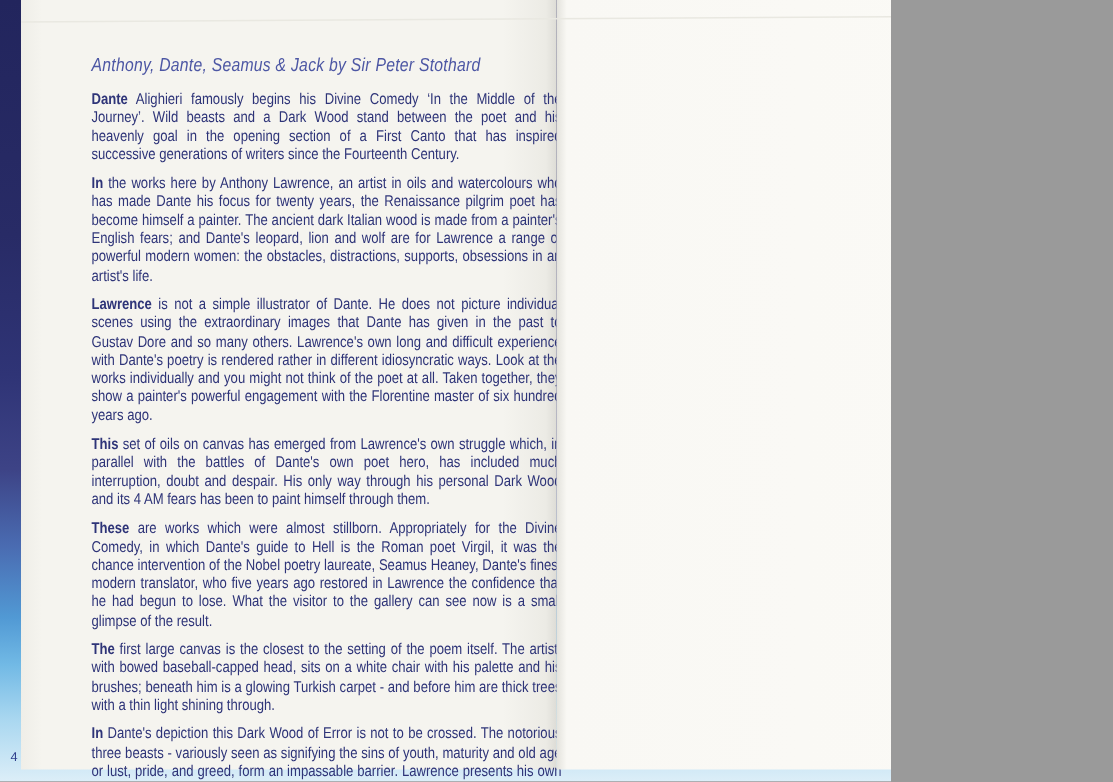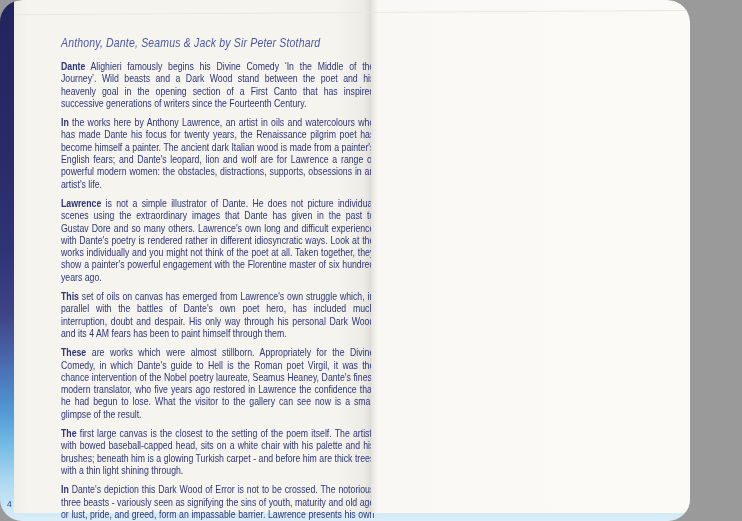--- a/index.html
+++ b/index.html
@@ -1,20 +1,19 @@
 <!DOCTYPE html>
 <html><head>
 <meta charset="utf-8">
 <style>
   html,body{margin:0;padding:0;background:#9a9a9a;}
   .scene{
-    position:relative;width:690px;height:521px;overflow:hidden;
+    position:relative;width:594px;height:521px;overflow:hidden;
     background:linear-gradient(180deg,#22255d 0%,#282b66 30%,#2f3476 48%,#3d4386 60%,#4a6cb2 70%,#5199d4 79%,#71b9e5 85%,#a9d7f0 92%,#dceef8 100%);
     font-family:"Liberation Sans",sans-serif;
-    border-radius:22px;
   }
   .page{position:absolute;top:0;height:513px;}
   .page-left{
     left:14px;width:357px;
     background:linear-gradient(90deg,#efeee8 0%,#f5f4ef 4%,#f5f4ef 90%,#ecebe5 98%,#dddcd6 100%);
   }
   .page-right{
     left:371px;width:342px;
     background:linear-gradient(90deg,#e3e2dc 0%,#f9f8f4 2%,#fbfaf6 94%,#efede8 98%,#e4e2dd 100%);
   }

